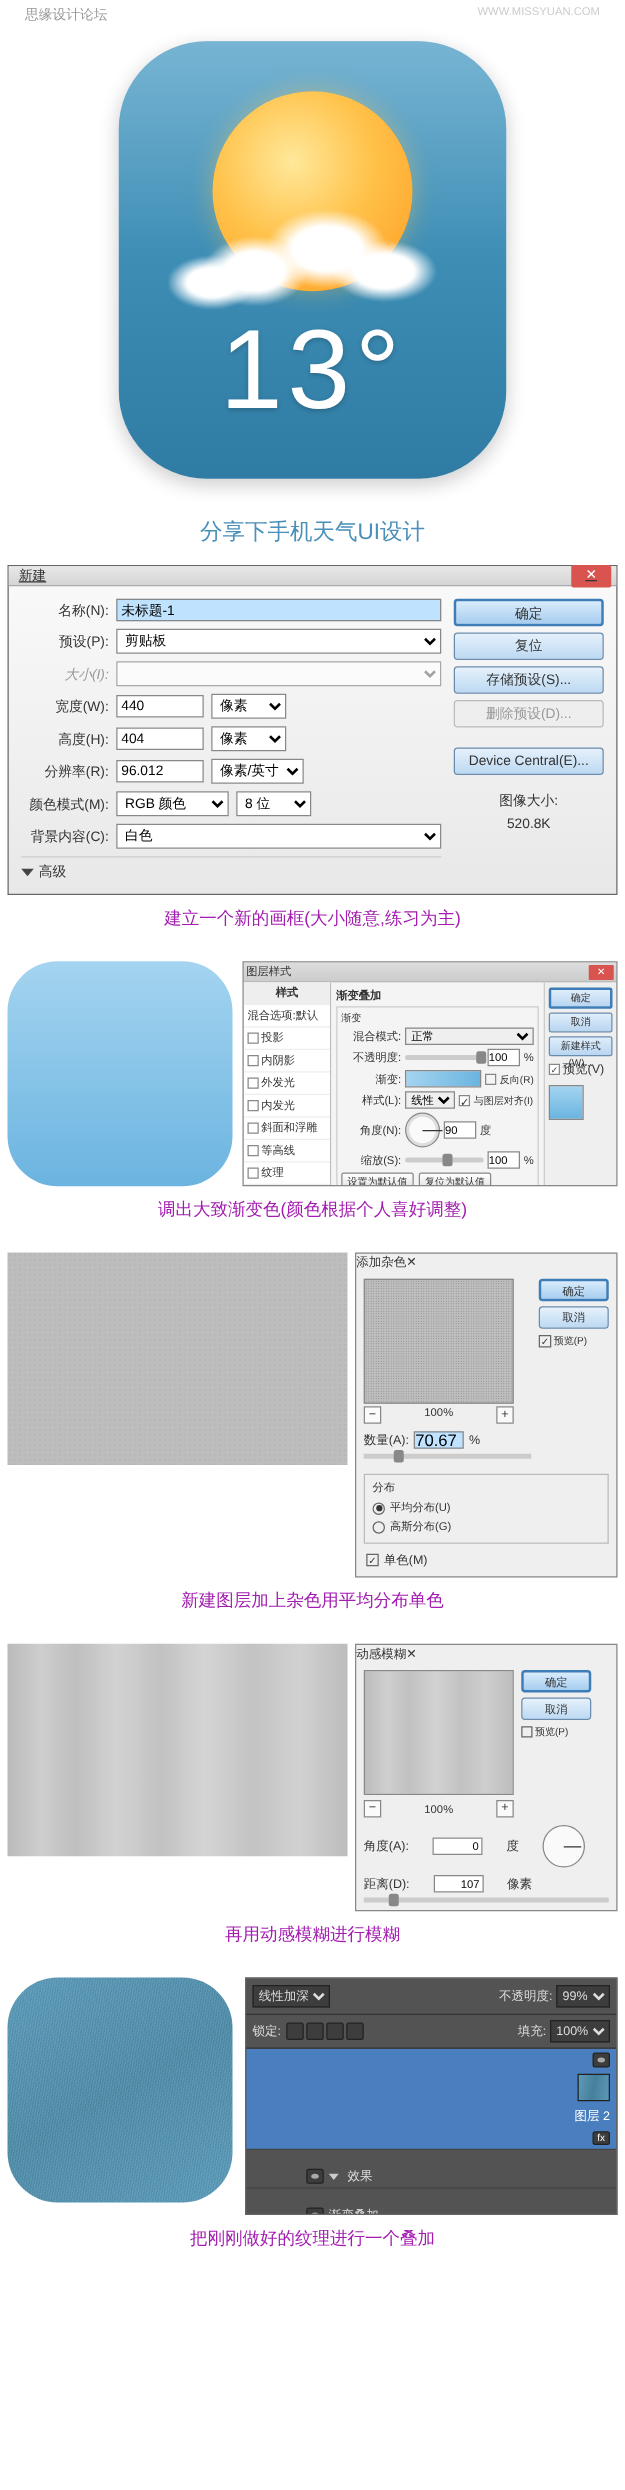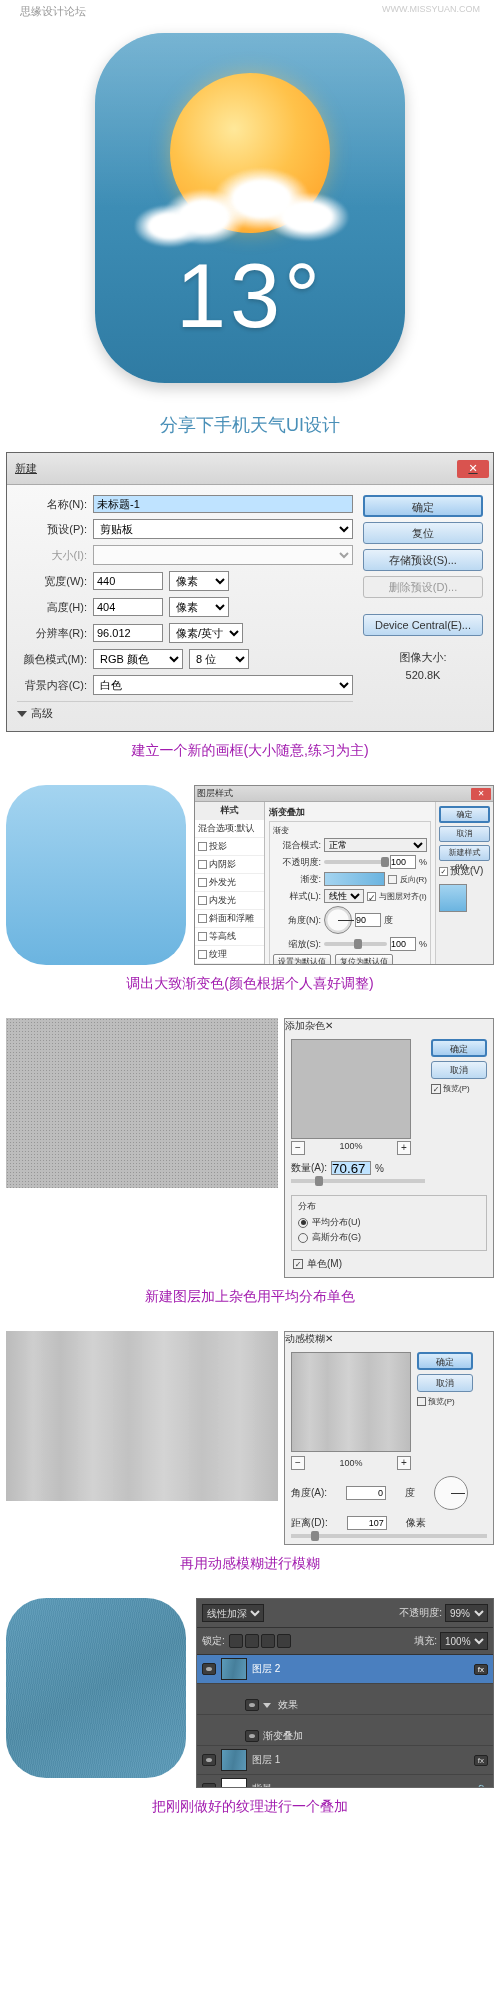--- a/index.html
+++ b/index.html
@@ -14,28 +14,28 @@
   .weather-icon::before { content:""; position:absolute; top:0; left:0; right:0; height:50%; background: linear-gradient(to bottom, rgba(255,255,255,0.25), rgba(255,255,255,0)); border-radius: 70px 70px 0 0; }
   .sun { position:absolute; top:40px; left:50%; transform:translateX(-50%); width:160px; height:160px; border-radius:50%; background: radial-gradient(circle at 40% 35%, #ffe89a 0%, #ffc24a 45%, #ff9a1f 100%); box-shadow: 0 0 20px rgba(255,200,80,0.4); }
   .cloud { position:absolute; top:130px; left:50%; transform:translateX(-50%); width:230px; height:90px; background: radial-gradient(ellipse 60px 40px at 30% 60%, #fff 40%, rgba(255,255,255,0) 70%), radial-gradient(ellipse 70px 45px at 55% 40%, #fff 40%, rgba(255,255,255,0) 70%), radial-gradient(ellipse 60px 35px at 75% 60%, #fff 40%, rgba(255,255,255,0) 70%), radial-gradient(ellipse 50px 30px at 15% 70%, #fff 40%, rgba(255,255,255,0) 72%); filter: blur(1px); }
   .temp { position:absolute; bottom:35px; width:100%; text-align:center; color:#fff; font-size:90px; font-weight:300; letter-spacing:4px; text-shadow:0 2px 4px rgba(0,0,0,0.2); }
   
   .section-title { text-align:center; color:#4a90b8; font-size:18px; padding: 10px 0 15px; }
   .caption { text-align:center; color:#a21caf; font-size:14px; padding: 10px 0; }
   
   
   .dialog { border:1px solid #666; margin: 0 6px; background:linear-gradient(to bottom,#fafafa,#e8e8e8); font-size:11px; }
-  .dialog-titlebar { background: linear-gradient(to bottom,#e8e8e8,#d5d5d5); height:32px; display:flex; align-items:center; padding:0 4px; border-bottom:1px solid #aaa;text-decoration:underline; }
+  .dialog-titlebar { background: linear-gradient(to bottom,#e8e8e8,#d5d5d5); height:16px; display:flex; align-items:center; padding:0 4px; border-bottom:1px solid #aaa;text-decoration:underline; }
   .dialog-titlebar .ttl { flex:1; padding-left:4px; }
   .dialog-titlebar .close { width:32px; height:18px; background:#d9534f; color:#fff; text-align:center; line-height:16px; font-size:11px; border-radius:2px; }
   .dialog-body { display:flex; padding:10px; gap:10px; }
   .form-col { flex:1; }
   .form-row { display:flex; align-items:center; margin-bottom:6px; gap:6px; }
   .form-row .lbl { width:70px; text-align:right; color:#333; }
-  .form-row .lbl.disabled { color:#999; }
+  .form-row .lbl.disabled { color:#999;font-style:italic; }
   .form-row input[type=text] { flex:1; height:18px; border:1px solid #888; padding:0 3px; background:#fff; font-size:11px; }
   .form-row input.highlight { background:#bfe3ff; }
   .form-row select { height:20px; border:1px solid #888; background:#fff; font-size:11px; padding:0 2px; }
   .form-row select.w70 { width:60px; }
   .btn-col { width:120px; display:flex; flex-direction:column; gap:5px; }
   .win-btn { height:22px; border:1px solid #6a8cae; border-radius:3px; background:linear-gradient(to bottom,#e6f1fb,#bcd9f2); font-size:11px; text-align:center; line-height:20px; }
   .win-btn.primary { border:2px solid #3d7db8; background:linear-gradient(to bottom,#d9ecfb,#a6cdf0); }
   .win-btn.disabled { color:#999; border-color:#bbb; background:#eee; }
   .img-size { text-align:center; font-size:11px; margin-top:8px; line-height:1.6; }
   .advanced { margin-top:6px; padding-top:4px; border-top:1px solid #ccc; }
@@ -116,21 +116,21 @@
   .layers-step { display:flex; margin:15px 6px 0; gap:10px; }
   .layers-panel { flex:1; border:1px solid #666; background:#535353; color:#ddd; font-size:10px; height:190px; display:flex; flex-direction:column; }
   .layers-panel .lp-top { display:flex; gap:4px; padding:5px; align-items:center; border-bottom:1px solid #333; }
   .layers-panel select { background:#3d3d3d; color:#ddd; border:1px solid #222; height:18px; font-size:10px; }
   .layers-panel .opac { margin-left:auto; display:flex; align-items:center; gap:3px;}
   .layers-panel .lp-top2 { display:flex; gap:4px; padding:4px 5px; align-items:center; border-bottom:1px solid #333; }
   .layers-panel .lockicons { display:flex; gap:2px; }
   .layers-panel .lockicons span { width:14px; height:14px; border:1px solid #222; background:#3d3d3d; border-radius:2px; }
   .layers-panel .fill { margin-left:auto; display:flex; align-items:center; gap:3px;}
   .layers-panel .layer-list { flex:1; overflow:hidden; }
-  .layers-panel .layer-row { display:flex; align-items:center; gap:5px; padding:3px 5px; border-bottom:1px solid #444; }
+  .layers-panel .layer-row { display:flex; align-items:flex-end; gap:5px; padding:3px 5px; border-bottom:1px solid #444;flex-direction:column; }
   .layers-panel .layer-row.sel { background:#4a7fbf; color:#fff; }
   .layers-panel .eye { width:14px; height:12px; border:1px solid #222; border-radius:2px; background:#3d3d3d; position:relative;}
   .layers-panel .eye::after{content:""; position:absolute; top:3px; left:3px; width:6px; height:4px; border-radius:50%; background:#aaa;}
   .layers-panel .thumb2 { width:26px; height:22px; border:1px solid #222; background:#ccc; }
   .layers-panel .thumb2.brushed { background:linear-gradient(100deg,#5c9bb9,#467f9b,#5c99b8); }
   .layers-panel .thumb2.white { background:#fff; }
   .layers-panel .fx-sub { padding:14px 5px 2px 48px; display:flex; align-items:center; gap:4px; border-bottom:1px solid #444; }
   .layers-panel .tri { display:inline-block; width:0;height:0; border-left:4px solid transparent; border-right:4px solid transparent; border-top:5px solid #ccc; margin-right:3px;}
   .layers-panel .fxtag { margin-left:auto; font-size:8px; border:1px solid #222; padding:0 3px; border-radius:2px; background:#3d3d3d;}
   

